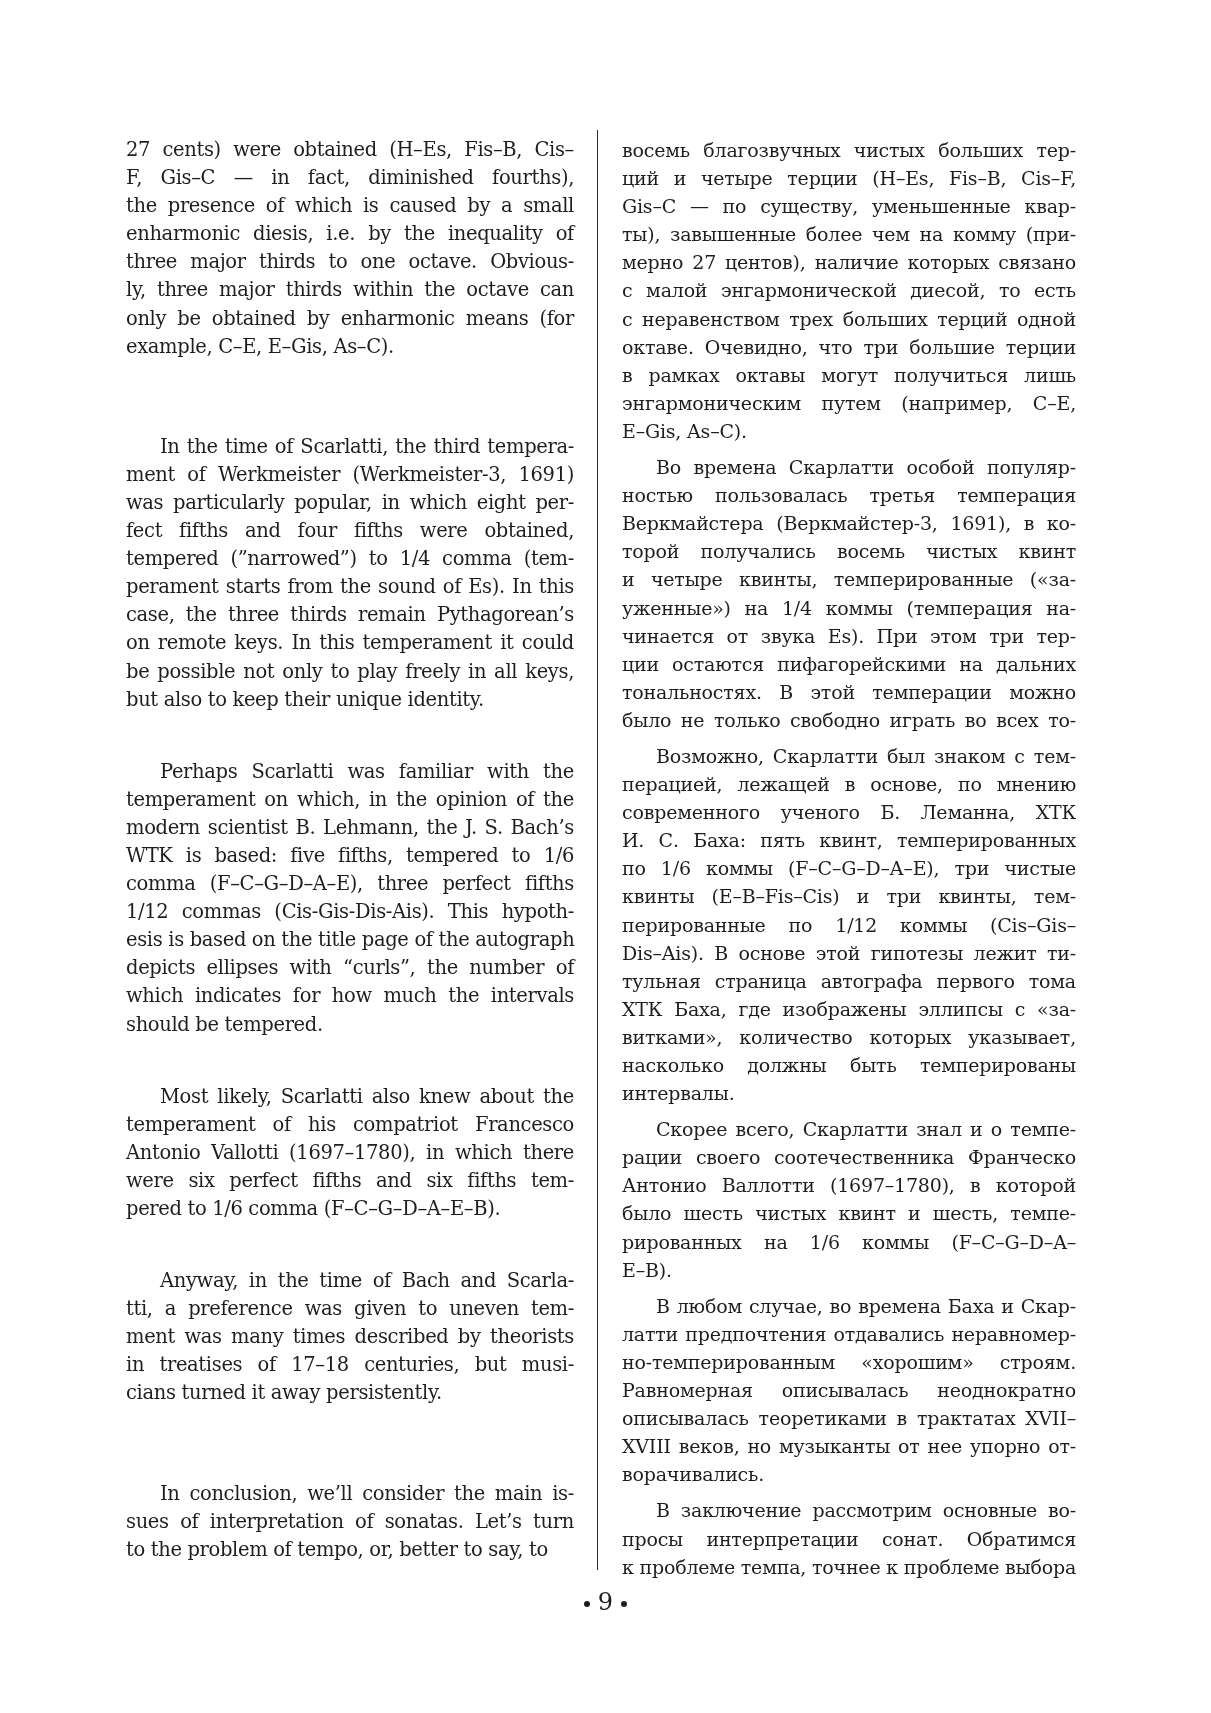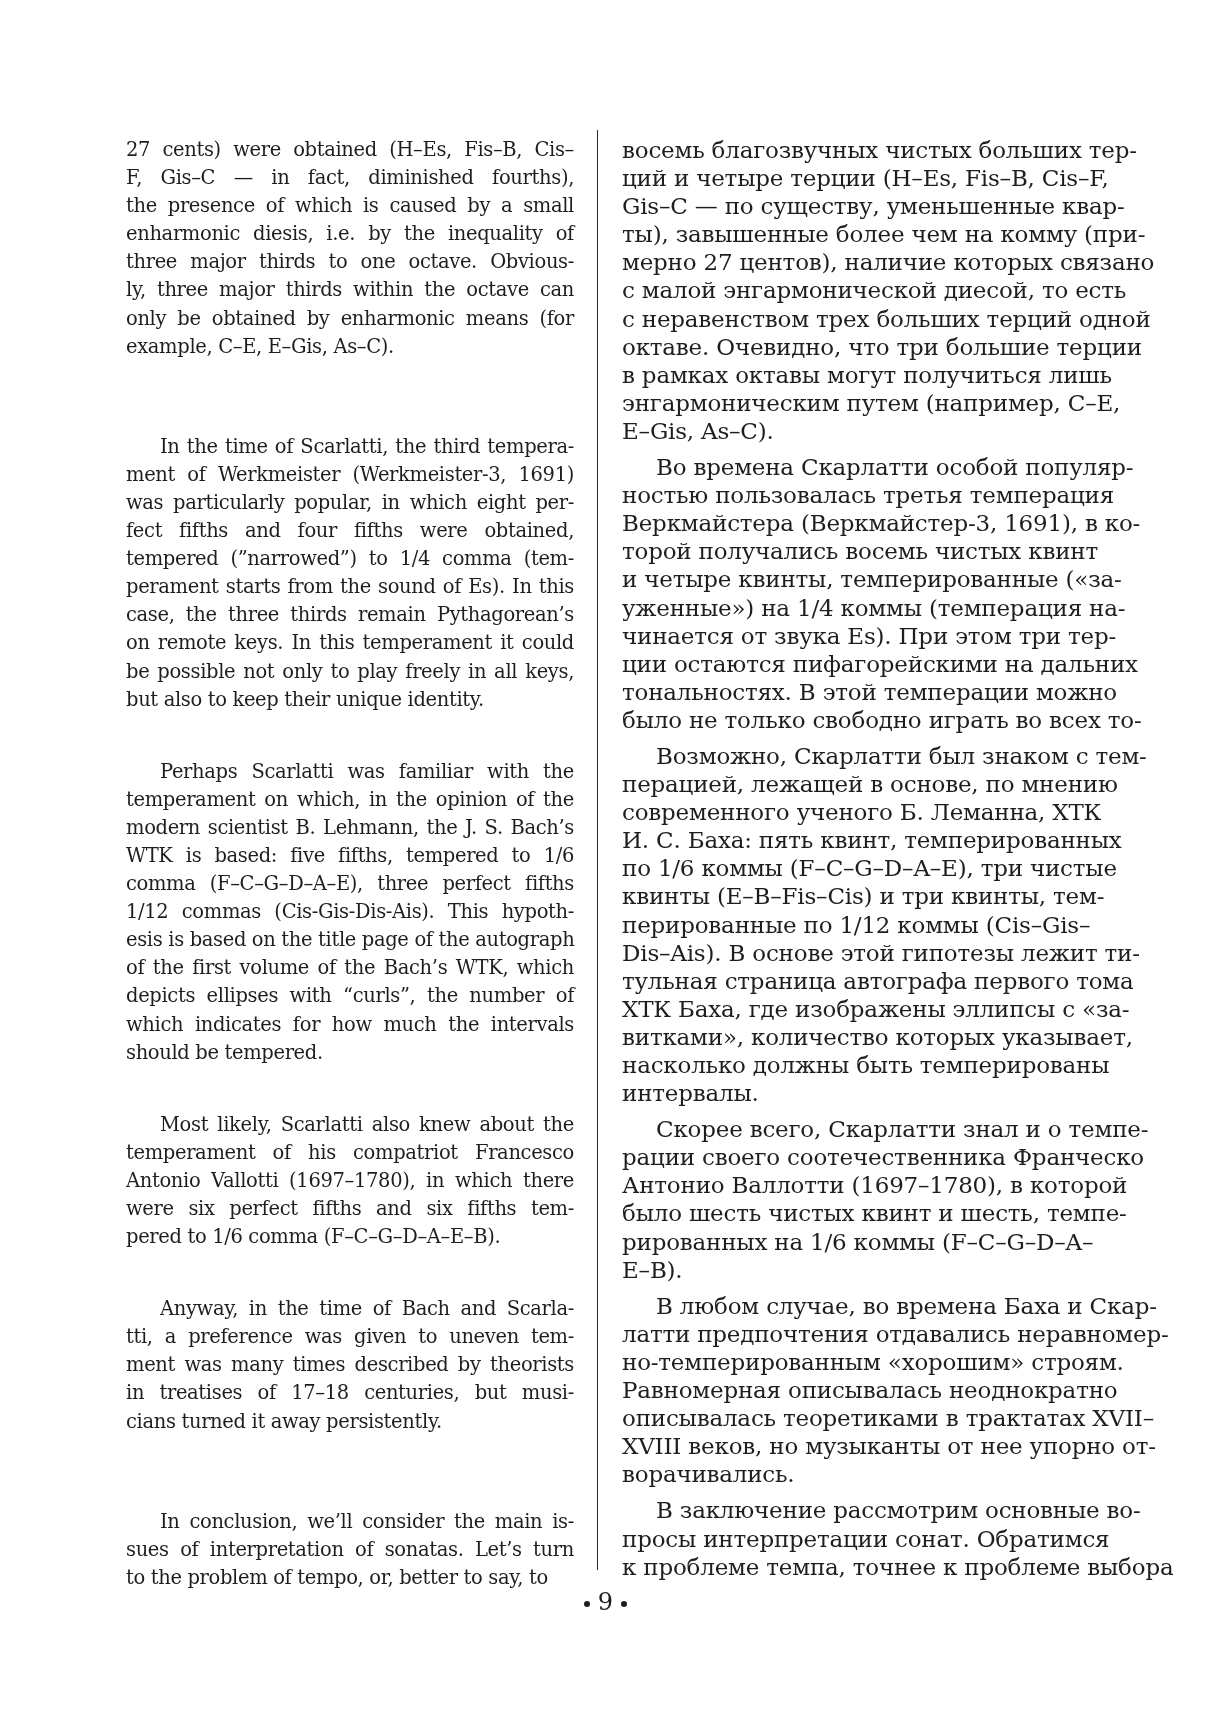--- a/index.html
+++ b/index.html
@@ -10,21 +10,21 @@
   .col-right { left: 614px; width: 470px; }
   .divider { position: absolute; left: 597px; top: 130px; width: 1px; height: 1440px; background: #2a2a2a; }
   .line { display: block; white-space: nowrap; font-size: 19.5px; line-height: 28.1px; height: 28.1px;
           text-align: justify; text-align-last: justify; letter-spacing: -0.35px; }
   .line.last { text-align-last: left; }
   .para { margin: 8px; }
   .gap-l { height: 56px; }
   .gap-m { height: 28px; }
   .gap-s { height: 0; }
   .indent { padding-left: 34px; }
-  .col-right .line { font-size: 23px; letter-spacing: -0.2px; }
+  .col-right .line { font-size: 19px; letter-spacing: -0.2px; }
   .pagenum { position: absolute; top: 1588px; left: 0; width: 1211px; text-align: center;
              font-size: 24px; font-family: "DejaVu Serif", serif; }
   .dot { display: inline-block; width: 6px; height: 6px; border-radius: 50%; background: #1e1e1e;
          vertical-align: middle; margin: 0 8px; }
 </style>
 </head>
 <body>
 
 <div class="col col-left" id="left">
     <div class="para">
@@ -52,21 +52,20 @@
     </div>
     <div class="gap-m"></div>
     <div class="para">
       <span class="line indent">Perhaps Scarlatti was familiar with the</span>
       <span class="line">temperament on which, in the opinion of the</span>
       <span class="line">modern scientist B. Lehmann, the J. S. Bach’s</span>
       <span class="line">WTK is based: five fifths, tempered to 1/6</span>
       <span class="line">comma (F–C–G–D–A–E), three perfect fifths</span>
       <span class="line">1/12 commas (Cis-Gis-Dis-Ais). This hypoth-</span>
       <span class="line">esis is based on the title page of the autograph</span>
-      <span class="line">of the first volume of the Bach’s WTK, which</span>
       <span class="line">depicts ellipses with “curls”, the number of</span>
       <span class="line">which indicates for how much  the intervals</span>
       <span class="line last">should be tempered.</span>
     </div>
     <div class="gap-m"></div>
     <div class="para">
       <span class="line indent">Most likely, Scarlatti also knew about the</span>
       <span class="line">temperament of his compatriot Francesco</span>
       <span class="line">Antonio Vallotti (1697–1780), in which there</span>
       <span class="line">were six perfect fifths and six fifths tem-</span>

